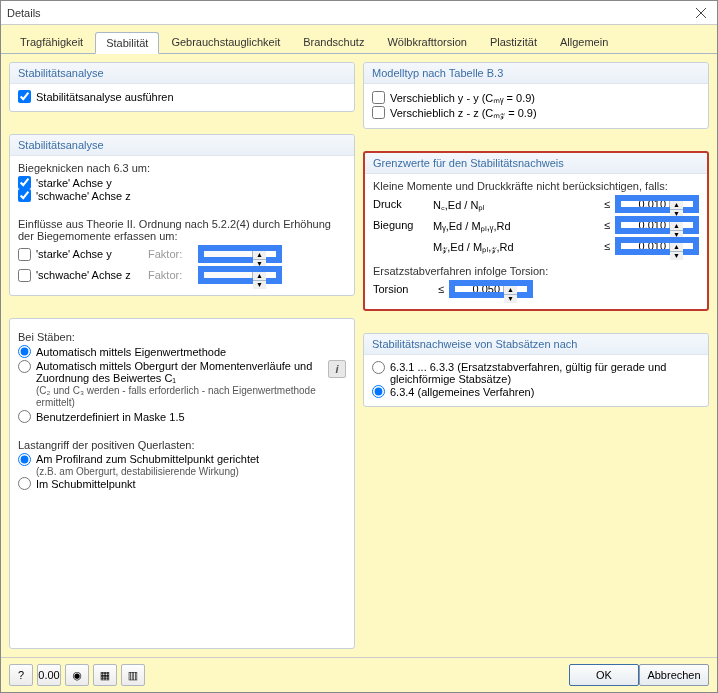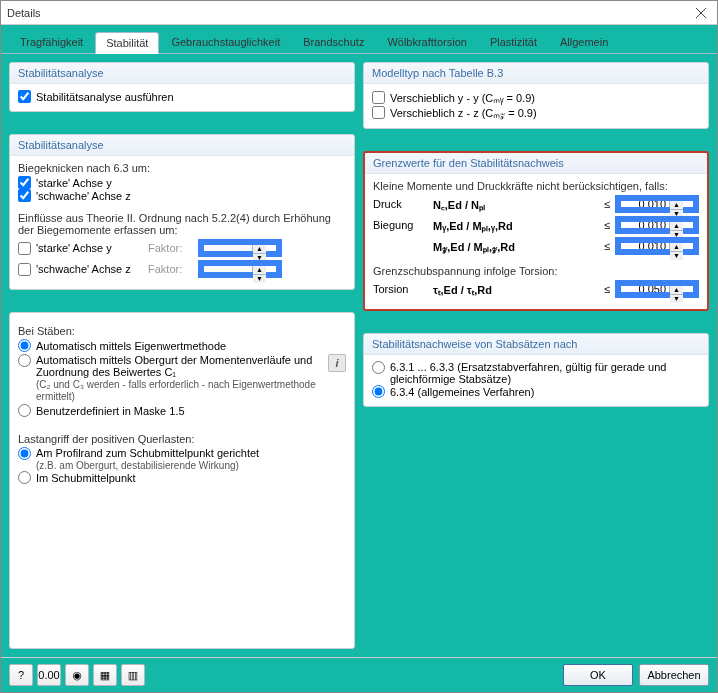--- a/index.html
+++ b/index.html
@@ -1,17 +1,17 @@
 <!DOCTYPE html>
 <html><head>
 <meta charset="utf-8">
 <style>
   * { box-sizing: border-box; font-family: Tahoma, Arial, sans-serif; font-size: 11px; }
   body { margin: 0; background: #fff; }
-  .window { width: 718px; height: 693px; border: 1px solid #888; background: #14b8a6; display: flex; flex-direction: column; }
+  .window { width: 718px; height: 693px; border: 1px solid #888; background: #fef9c3; display: flex; flex-direction: column; }
   .titlebar { height: 24px; background: #fff; border-bottom: 1px solid #ccc; display: flex; align-items: center; padding: 0 6px; justify-content: space-between; }
   .titlebar .title { color: #333; }
   .titlebar .close { width: 20px; height: 20px; display:flex; align-items:center; justify-content:center; cursor:pointer; }
   .tabs { display: flex; padding: 6px 8px 0 8px; border-bottom: 1px solid #a8b8c8; align-items: flex-end; }
   .tab { padding: 4px 10px; border: 1px solid transparent; margin-right: 1px; cursor: pointer; color: #333; border-radius: 3px 3px 0 0; }
   .tab.active { background: #fff; border: 1px solid #a8b8c8; border-bottom: 1px solid #fff; position: relative; top: 1px; }
   .main { flex: 1; display: flex; gap: 8px; padding: 8px; overflow: hidden; }
   .col { flex: 1; display: flex; flex-direction: column; gap: 22px; }
   .panel { border: 1px solid #c8d0d8; border-radius: 3px; background: #fff; padding: 6px 8px 8px 8px; }
   .panel-title { color: #3a6ea5; font-weight: normal; padding: 2px 0 6px 0; border-bottom: 1px solid #e0e6ee; margin-bottom: 6px; background: linear-gradient(#f4f8fc,#eaf0f8); margin:-6px -8px 6px -8px; padding:4px 8px; border-radius:3px 3px 0 0;}
@@ -26,26 +26,26 @@
   .spinner { display: inline-flex; border: 6px solid #3b82f6; height: 18px; width: 84px; }
   .spinner input { border: none; width: 48px; text-align: right; padding: 0 3px; outline: none; font-size:11px;}
   .spinner .btns { width: 14px; display: flex; flex-direction: column; border-left: 1px solid #a8b8c8; }
   .spinner .btn { flex:1; font-size:7px; line-height:8px; text-align:center; background:#f0f0f0; cursor:pointer; }
   .spinner .btn:first-child{border-bottom:1px solid #a8b8c8;}
   .subhead { margin: 6px 0 2px 0; color:#333;}
   .small { font-size: 10px; color: #555; }
   .footer { border-top: 1px solid #ccc; padding: 6px 8px; display: flex; justify-content: space-between; align-items: center; }
   .footer-left { display: flex; gap: 4px; }
   .icon-btn { width: 24px; height: 22px; border: 1px solid #b0b8c0; background: linear-gradient(#fdfdfd,#ececec); border-radius: 2px; display:flex; align-items:center; justify-content:center; cursor:pointer; font-size:11px;}
-  .footer-right { display: flex; gap: 6px; }
+  .footer-right { display: flex; }
   .btn-std { min-width: 70px; height: 22px; border: 1px solid #8a9aaa; background: linear-gradient(#fdfdfd,#e6ecf2); border-radius: 2px; cursor:pointer; }
   .btn-std.primary { border: 1px solid #3a6ea5; }
   .grid-row { display:flex; align-items:center; margin:3px 0; }
   .grid-row .gl1 { flex:0 0 60px;}
-  .grid-row .gl2 { flex:1; white-space:nowrap;font-weight:bold;}
+  .grid-row .gl2 { flex:1; white-space:nowrap;}
   .grid-row .gl3 { flex:0 0 16px; text-align:center;}
   .info-icon { width:18px; height:18px; background:#e8e8e8; border:1px solid #bbb; border-radius:2px; display:inline-flex; align-items:center; justify-content:center; font-style:italic; font-weight:bold; color:#555; cursor:pointer;}
   .disabled { color:#999; }
 </style>
 </head>
 <body>
 
 <div class="window">
   <div class="titlebar">
     <span class="title">Details</span>
@@ -82,21 +82,21 @@
         <div class="panel-title">Stabilitätsanalyse</div>
         <div class="subhead">Biegeknicken nach 6.3 um:</div>
         <label class="chk">
           <input type="checkbox" checked="" style="">
           <span>'starke' Achse y</span>
         </label>
         <label class="chk">
           <input type="checkbox" checked="" style="">
           <span>'schwache' Achse z</span>
         </label>
-        <div class="subhead" style="margin-top:10px">Einflüsse aus Theorie II. Ordnung nach 5.2.2(4) durch Erhöhung der Biegemomente erfassen um:</div>
+        <div class="subhead" style="margin-top:16px">Einflüsse aus Theorie II. Ordnung nach 5.2.2(4) durch Erhöhung der Biegemomente erfassen um:</div>
         <div class="field-row">
           <label class="chk field-label">
             <input type="checkbox" style="">
             <span>'starke' Achse y</span>
           </label>
           <span class="field-factor disabled">Faktor:</span>
           <span class="spinner">
             <input disabled="" value="" style="">
             <span class="btns">
                 <span class="btn">▲</span>
@@ -203,24 +203,23 @@
               <span class="gl3">≤</span>
               <span class="spinner">
                 <input value="0.010" style="">
                 <span class="btns">
                   <span class="btn">▲</span>
                   <span class="btn">▼</span>
                 </span>
               </span>
             </div>
           </div>
-        <div class="subhead" style="margin-top:10px">Grenzschubspannung infolge Torsion:</div>
+        <div class="subhead" style="margin-top:10px">Ersatzstabverfahren infolge Torsion:</div>
         <div class="grid-row">
           <span class="gl1">Torsion</span>
-          <span class="gl2">τₜ,Ed / τₜ,Rd</span>
           <span class="gl3">≤</span>
           <span class="spinner">
             <input value="0.050" style="">
             <span class="btns">
                 <span class="btn">▲</span>
                 <span class="btn">▼</span>
               </span>
           </span>
         </div>
       </div>

